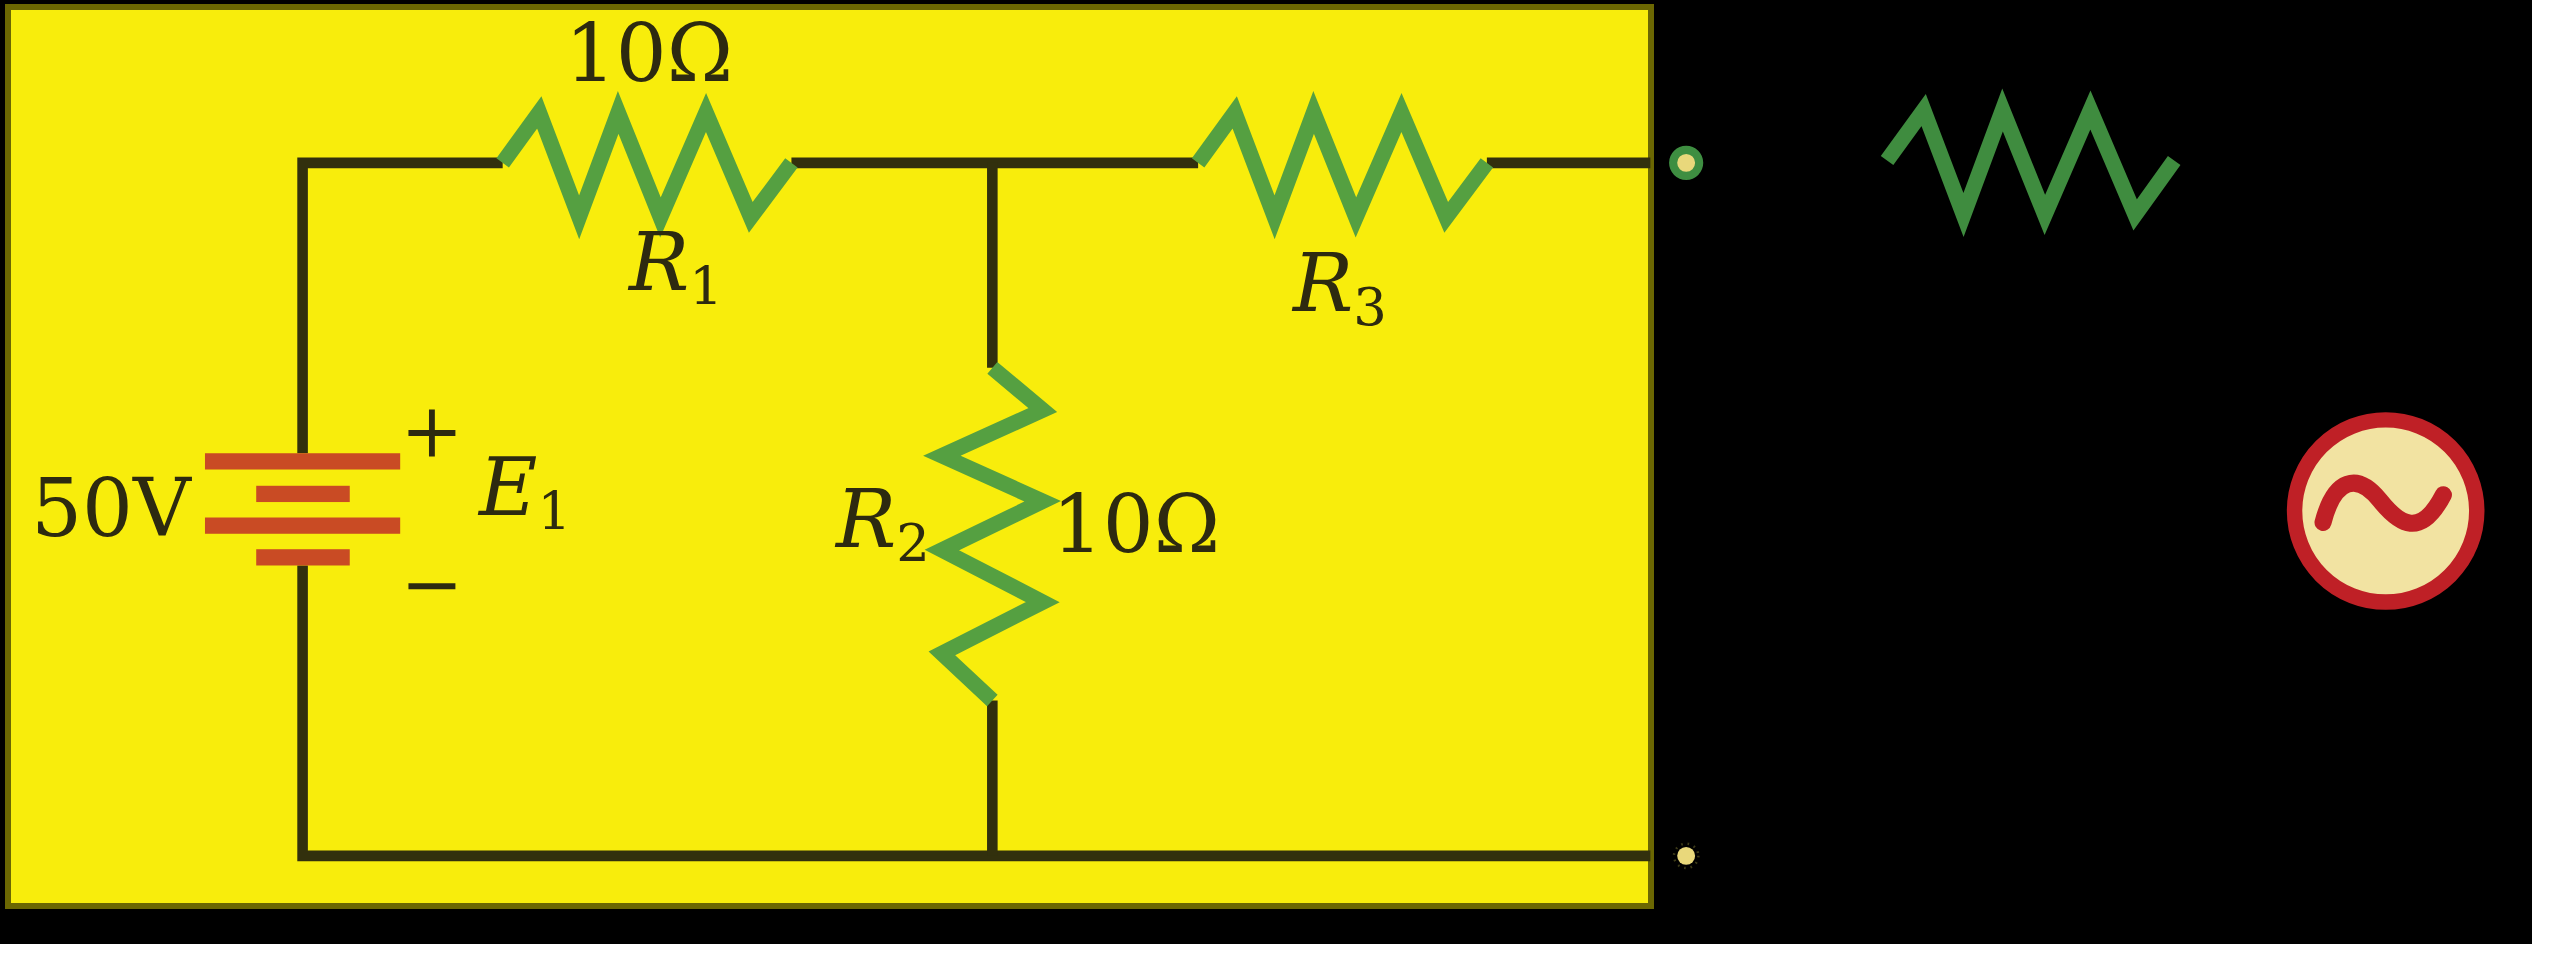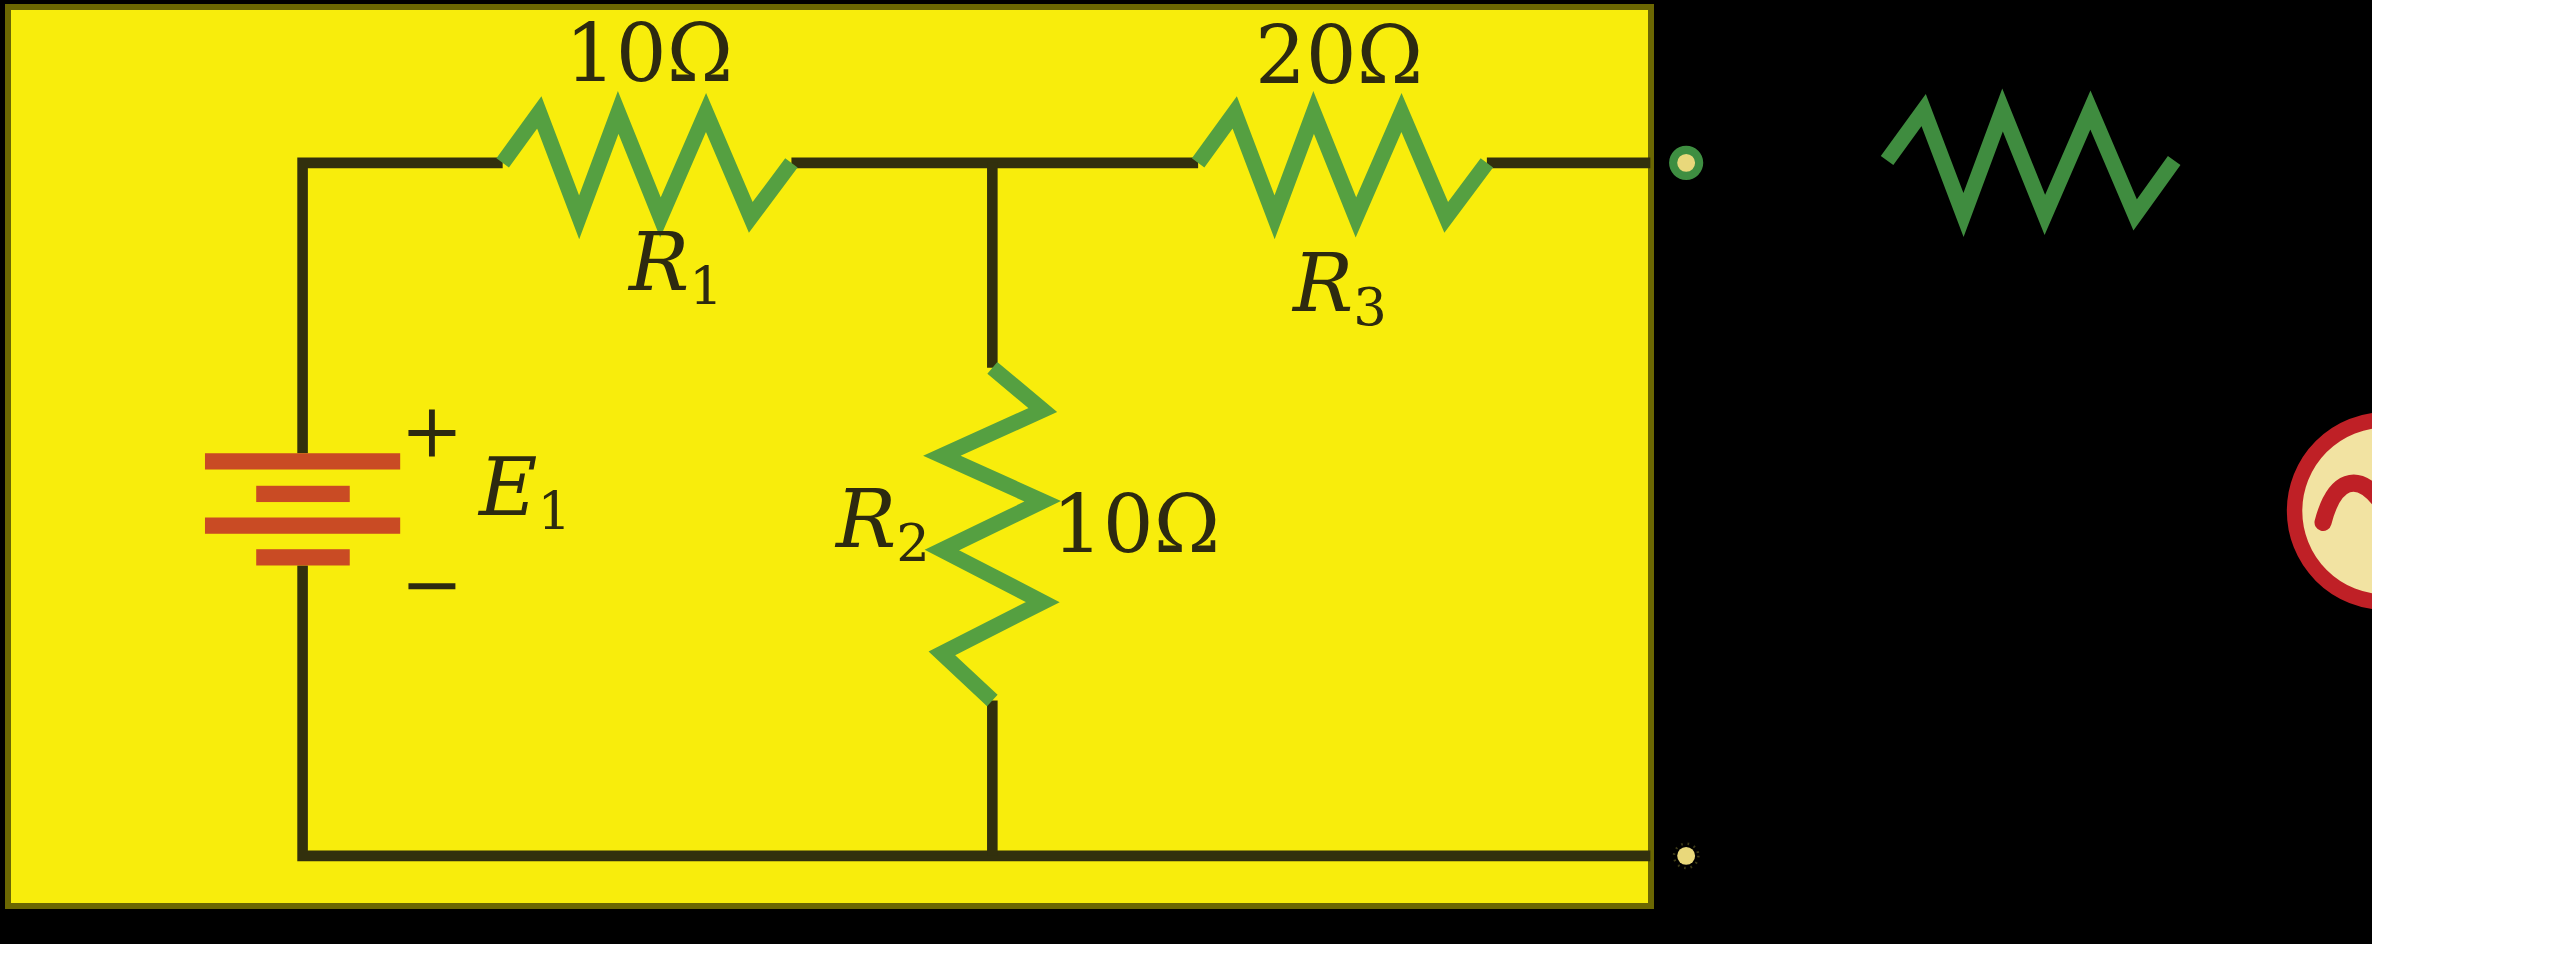--- a/index.html
+++ b/index.html
@@ -4,21 +4,21 @@
 <style>
   :root{
     --page-white:#ffffff; --canvas-black:#000000;
     --panel-yellow:#f8ed0c; --panel-border:#6b6702;
     --wire-dark:#32300d; --label-text:#2d2a10;
     --resistor-green:#55a041; --palette-green:#3f8c3f;
     --battery-red:#c94b24; --ac-red:#bf2026; --ac-fill:#f2e3a2;
     --terminal-fill:#e9d87b; --terminal-ring:#3e8e41; --terminal-dash:#3c3a18;
   }
   html,body{margin:0;padding:0;background:var(--page-white);}
-  #stage{position:relative;width:2372px;height:974px;background:var(--page-white);
+  #stage{position:relative;width:2576px;height:974px;background:var(--page-white);
          overflow:hidden;font-family:"DejaVu Serif",serif;}
   #canvas{position:absolute;left:0;top:0;width:2532px;height:944px;background:var(--canvas-black);}
   #panel{position:absolute;left:4.9px;top:4.1px;width:1649px;height:905px;box-sizing:border-box;
          background:var(--panel-yellow);border:6.5px solid var(--panel-border);}
   #overlay{position:absolute;left:0;top:0;width:2576px;height:974px;}
   .wire{stroke:var(--wire-dark);stroke-width:13;fill:none;stroke-linecap:butt;}
   .res{stroke:var(--resistor-green);stroke-width:19;fill:none;stroke-miterlimit:9;}
   .res-palette{stroke:var(--palette-green);stroke-width:19;fill:none;stroke-miterlimit:9;}
   .bat{fill:var(--battery-red);}
   .lbl{position:absolute;transform:translate(-50%,-50%);color:var(--label-text);
@@ -62,24 +62,24 @@
 
     <g>
       <circle cx="2933" cy="628" r="112" fill="var(--ac-fill)" stroke="var(--ac-red)" stroke-width="19"></circle>
       <path d="M2856 642 C2870 588, 2898 580, 2926 615 C2950 645, 2976 662, 3004 608" fill="none" stroke="var(--ac-red)" stroke-width="21" stroke-linecap="round"></path>
     </g>
   </svg>
 
   <div class="lbl" style="left:649px;top:54px">10Ω</div>
   <div class="lbl" style="left:676px;top:268px"><i>R</i><sub>1</sub></div>
 
-  <div class="lbl" style="left:1339px;top:56px">20Ω</div>
   <div class="lbl" style="left:1340px;top:289px"><i>R</i><sub>3</sub></div>
 
   <div class="lbl" style="left:883px;top:525px"><i>R</i><sub>2</sub></div>
   <div class="lbl" style="left:1136px;top:525px">10Ω</div>
 
+  <div class="lbl" style="left:111px;top:509px">50V</div>
   <div class="lbl sign" style="left:432px;top:431px">+</div>
   <div class="lbl sign" style="left:432px;top:584px">−</div>
   <div class="lbl" style="left:525px;top:493px"><i>E</i><sub>1</sub></div>
 
 </div>
 
 
 </body></html>

